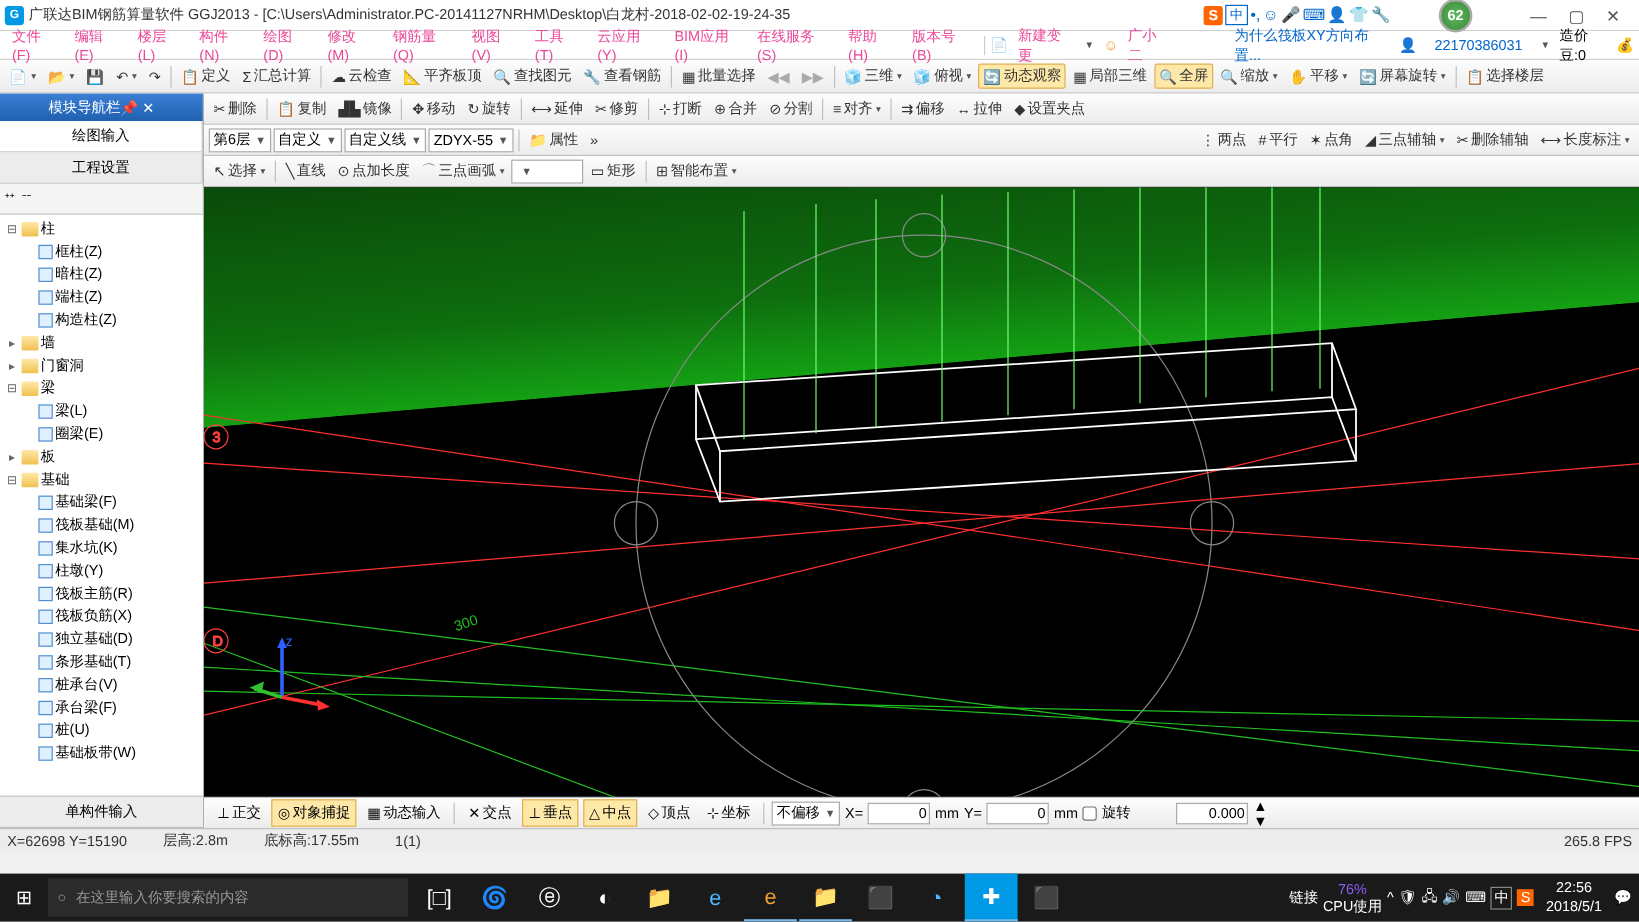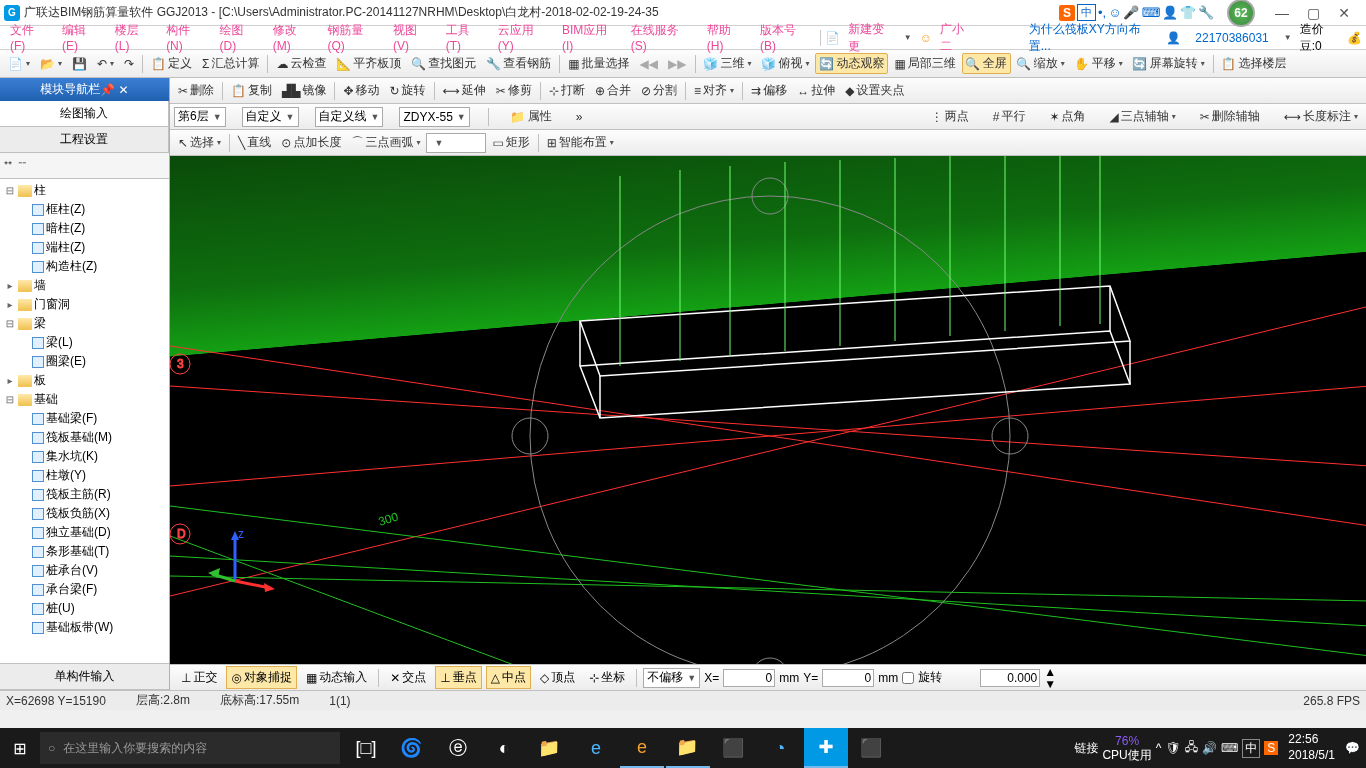--- a/index.html
+++ b/index.html
@@ -4,21 +4,21 @@
 <style>
 *{box-sizing:border-box;margin:0;padding:0;font-family:"Microsoft YaHei","SimSun",sans-serif;font-size:12px;user-select:none}
 body{width:1366px;height:768px;overflow:hidden;background:#f0f0f0;position:relative}
 .titlebar{height:26px;background:#fff;display:flex;align-items:center;padding:0 4px;border-bottom:1px solid #d0d0d0}
 .app-icon{width:16px;height:16px;background:#0099e5;border-radius:3px;margin-right:4px;display:flex;align-items:center;justify-content:center;color:#fff;font-size:10px;font-weight:bold}
 .title-text{flex:1;color:#333;white-space:nowrap;overflow:hidden}
 .ime-bar{display:flex;align-items:center;gap:2px;background:#fff;padding:0 4px}
 .ime-s{background:#ff6600;color:#fff;padding:1px 4px;font-weight:bold;border-radius:2px}
 .ime-cn{border:1px solid #0066cc;color:#0066cc;padding:0 3px;font-size:11px}
 .ime-icon{color:#0066cc;font-size:13px}
-.badge62{width:28px;height:28px;background:radial-gradient(circle,#5cb85c,#3a8a3a);border-radius:50%;color:#fff;display:flex;align-items:center;justify-content:center;font-weight:bold;margin:0 8px;border:2px solid #aaa}
+.badge62{width:28px;height:28px;background:radial-gradient(circle,#5cb85c,#3a8a3a);border-radius:50%;color:#fff;display:flex;align-items:center;justify-content:center;font-weight:bold;margin:0 36px;border:2px solid #aaa}
 .winbtns{display:flex;gap:18px;padding:0 12px}
 .winbtn{font-size:14px;color:#555;cursor:pointer}
 .menubar{height:24px;background:#fff;display:flex;align-items:center;padding:0 4px;gap:2px;border-bottom:1px solid #d0d0d0}
 .menu-item{padding:2px 6px;color:#ec4899;cursor:pointer}
 .menu-sep{width:1px;height:16px;background:#ccc;margin:0 2px}
 .menu-link{color:#0066cc;padding:2px 6px}
 .menu-right{margin-left:auto;display:flex;align-items:center;gap:8px}
 .toolbar{height:28px;background:linear-gradient(#fdfdfd,#ececec);display:flex;align-items:center;padding:0 4px;gap:2px;border-bottom:1px solid #c0c0c0}
 .tb-btn{display:flex;align-items:center;gap:2px;padding:2px 4px;cursor:pointer;color:#333;white-space:nowrap}
 .tb-btn.active{background:#fde8a8;border:1px solid #e0b050;border-radius:2px;padding:1px 3px}
@@ -33,21 +33,21 @@
 .tree{flex:1;overflow:auto;background:#fff;padding:2px}
 .tree-node{display:flex;align-items:center;padding:1px 2px;white-space:nowrap;cursor:pointer}
 .tree-toggle{width:12px;text-align:center;color:#666;font-size:10px}
 .tree-ico{width:14px;height:12px;margin:0 2px}
 .folder{background:linear-gradient(#ffe9a8,#f0c050);border-radius:1px}
 .leaf-ico{width:12px;height:12px;margin:0 2px;border:1px solid #5090d0;background:#e0f0ff}
 .side-footer{border-top:1px solid #c0c0c0}
 .side-foot-btn{text-align:center;padding:4px;background:#ececec;border-bottom:1px solid #c0c0c0;cursor:pointer}
 .canvas-area{flex:1;display:flex;flex-direction:column;position:relative}
 .edit-bar{height:26px;background:linear-gradient(#fdfdfd,#ececec);display:flex;align-items:center;padding:0 4px;gap:2px;border-bottom:1px solid #c0c0c0}
-.sel-bar{height:26px;background:linear-gradient(#fdfdfd,#ececec);display:flex;align-items:center;padding:0 4px;gap:16px;border-bottom:1px solid #c0c0c0}
+.sel-bar{height:26px;background:linear-gradient(#fdfdfd,#ececec);display:flex;align-items:center;padding:0 4px;gap:2px;border-bottom:1px solid #c0c0c0}
 .dropdown{border:1px solid #aaa;background:#fff;padding:1px 3px;display:flex;align-items:center;gap:4px;height:20px}
 .dd-arrow{font-size:9px;color:#555}
 .draw-bar{height:26px;background:linear-gradient(#fdfdfd,#ececec);display:flex;align-items:center;padding:0 4px;gap:2px;border-bottom:1px solid #c0c0c0}
 .viewport{flex:1;background:#000;position:relative;overflow:hidden}
 .green-bg{position:absolute;top:0;left:0;right:0;height:45%;background:linear-gradient(175deg,#0a4a0a 0%,#0e6e0e 40%,#14a014 60%,#000 60.2%)}
 .rebar-panel{position:absolute;top:6px;left:6px;width:160px;background:#fff;border:1px solid #888;box-shadow:2px 2px 4px rgba(0,0,0,.3)}
 .rebar-title{background:linear-gradient(#f0f0f0,#dcdcdc);padding:3px 6px;border-bottom:1px solid #bbb}
 .rebar-body{padding:4px 6px;min-height:140px}
 .rebar-chk{display:flex;align-items:center;gap:4px;padding:1px 0}
 .axis-gizmo{position:absolute;bottom:68px;left:40px}
@@ -59,21 +59,21 @@
 .infobar .right{margin-left:auto}
 .taskbar{position:absolute;bottom:0;left:0;right:0;height:40px;background:#1a1a1a;display:flex;align-items:center;color:#fff}
 .task-start{width:40px;height:40px;display:flex;align-items:center;justify-content:center;font-size:16px}
 .task-search{flex:0 0 300px;height:32px;background:#2b2b2b;display:flex;align-items:center;padding:0 8px;color:#999;gap:8px}
 .task-icons{display:flex;align-items:center;gap:2px;padding:0 4px}
 .task-ico{width:44px;height:40px;display:flex;align-items:center;justify-content:center;font-size:18px;cursor:pointer}
 .task-ico.active{border-bottom:2px solid #76b9ed}
 .tray{margin-left:auto;display:flex;align-items:center;gap:4px;padding:0 6px;font-size:11px}
 .tray-cpu{text-align:center;line-height:1.2}
 .tray-cpu .pct{color:#8b5cf6}
-.tray-time{line-height:1.3;padding:0 6px}
+.tray-time{text-align:center;line-height:1.3;padding:0 6px}
 svg{overflow:visible}
 .caret-down{font-size:8px;color:#555;margin-left:1px}
 .gray{color:#aaa}
 input[type=checkbox]{width:12px;height:12px}
 </style>
 </head>
 <body>
 
 <div class="titlebar">
   <div class="app-icon">G</div>

